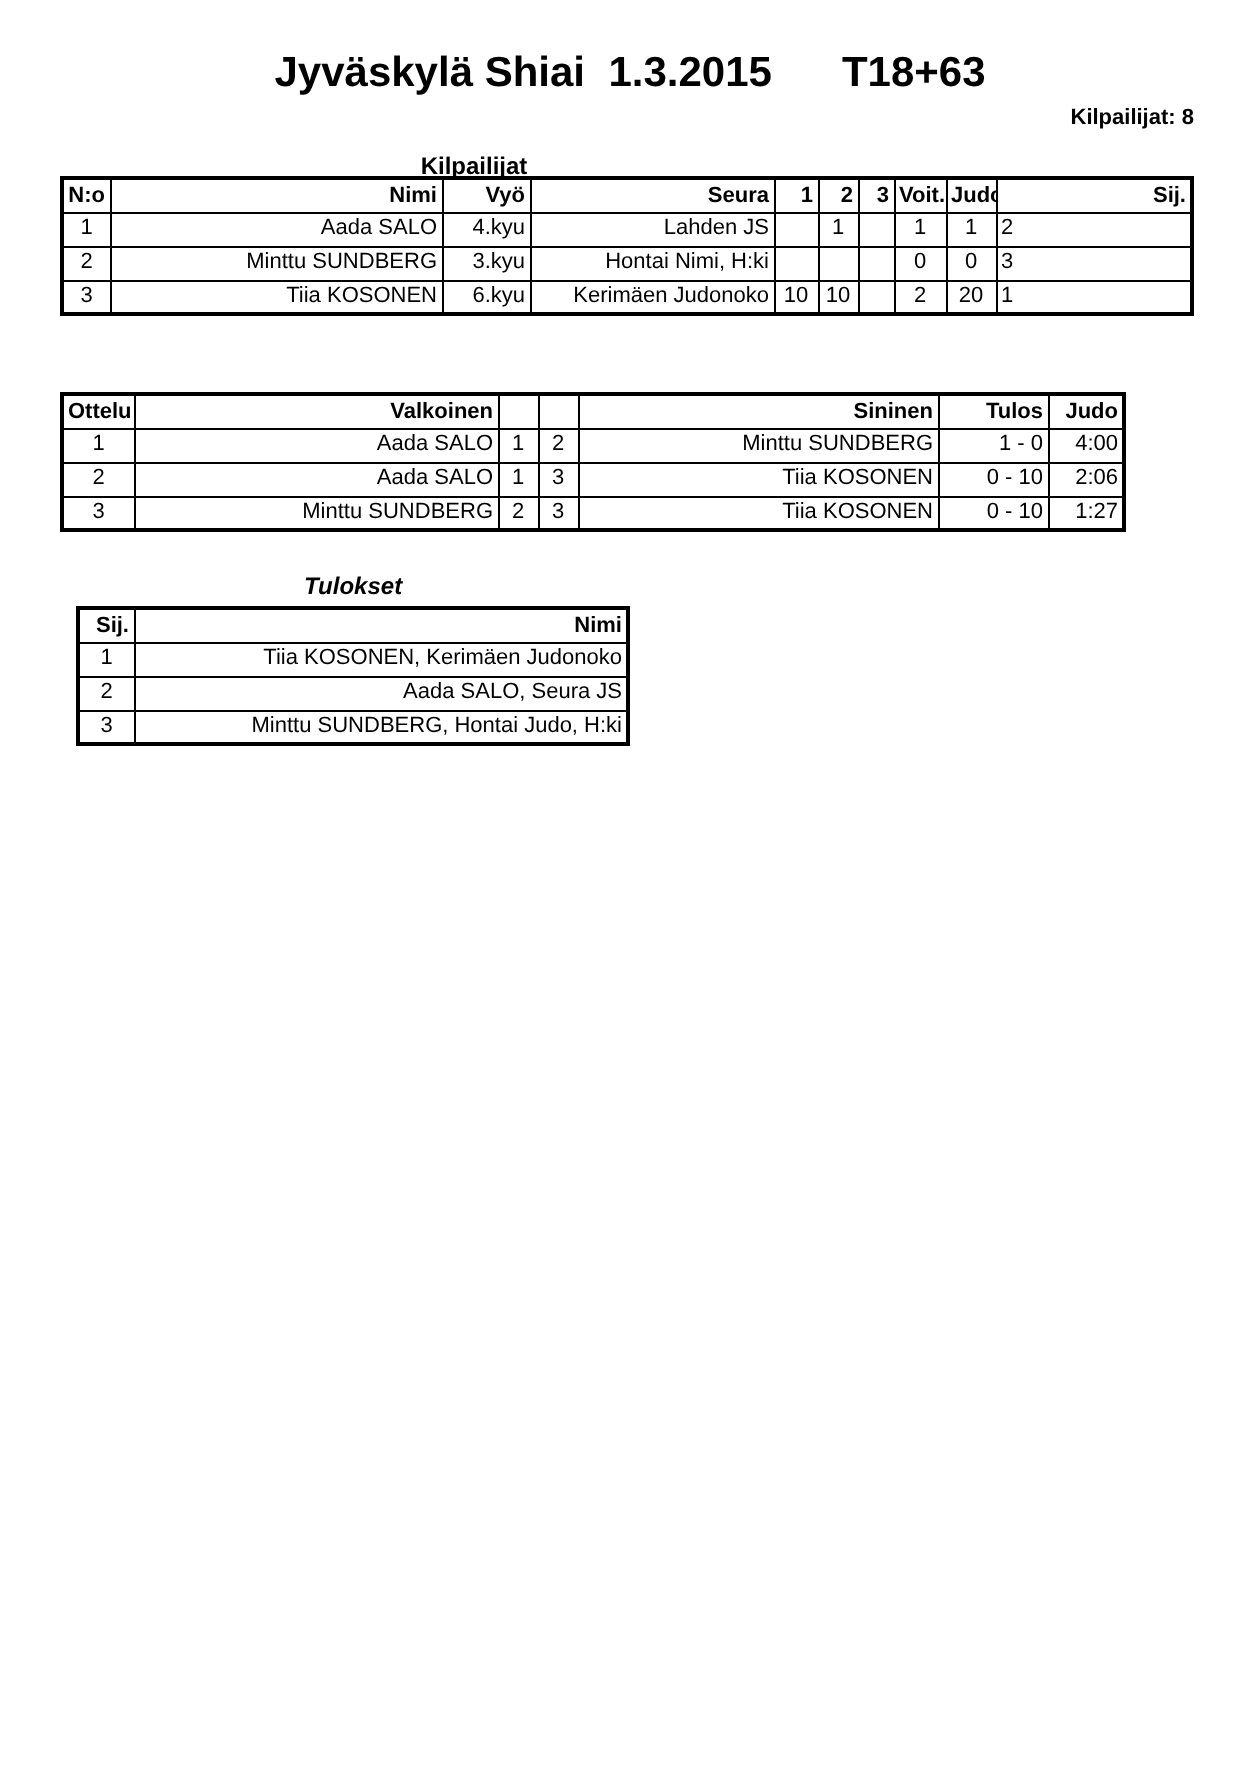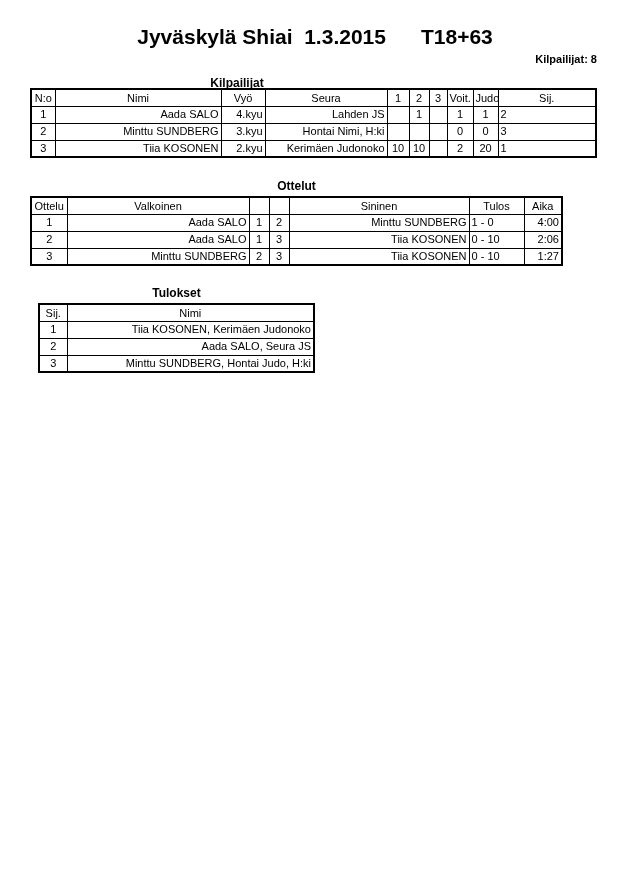--- a/index.html
+++ b/index.html
@@ -31,21 +31,21 @@
     font-weight: bold;
   }
   .heading {
     position: absolute;
     font-size: 12px;
     font-weight: bold;
     text-align: center;
   }
   .h-competitors { top: 56px; left: 30px; width: 414px; margin-top: 20px; }
   .h-matches     { top: 179px; left: 30px; width: 533px; }
-  .h-results     { top: 286px; left: 38px; width: 277px; }
+  .h-results     { top: 286px; left: 38px; width: 277px; font-style: italic; }
 
   table.tbl {
     position: absolute;
     border-collapse: collapse;
     table-layout: fixed;
     background: #ffffff;
     border: 2px solid #000000;
   }
   .t-competitors { top: 88px;  left: 30px; width: 567px; }
   .t-matches     { top: 196px; left: 30px; width: 533px; }
@@ -54,34 +54,34 @@
   .tbl th, .tbl td {
     border: 1px solid #000000;
     height: 17px;
     padding: 0 2px;
     font-size: 11px;
     vertical-align: middle;
     overflow: hidden;
     white-space: nowrap;
     line-height: 1.1;
   }
-  .tbl th { font-weight: normal; text-align: center; }
+  .tbl th { font-weight: bold; text-align: right; }
 
   .al  { text-align: left; }
   .c   { text-align: center; }
   .sm  { font-size: 9px; }
   .sc  { font-size: 10px; }
   .name { padding-left: 4px; text-align: right; }
   .vyo  { font-size: 10px; vertical-align: top; padding-top: 1px; padding-left: 3px; text-align: right; }
   .th-left { text-align: left; padding-left: 3px; }
   .th-sm { font-size: 9.5px; text-align: left; padding-left: 2px; }
   .th-vyo { vertical-align: top; padding-top: 1px; }
   .th-seura { vertical-align: bottom; padding-bottom: 1px; }
   .sij-val { text-align: left; padding-left: 7px; font-size: 10px; }
-  .tulos { text-align: left; padding-right: 13px; font-size: 10.5px; }
+  .tulos { text-align: right; padding-right: 13px; font-size: 10.5px; }
   .aika  { text-align: right; font-size: 10.5px; }
 </style>
 </head>
 <body>
 
 <div class="page">
 
   <div class="title">Jyväskylä Shiai  1.3.2015      T18+63</div>
   <div class="count">Kilpailijat: 8</div>
 
@@ -134,52 +134,51 @@
         <td class="c sc"></td>
         <td class="c sc"></td>
         <td class="c sc"></td>
         <td class="c sc">0</td>
         <td class="c sc">0</td>
         <td class="sij-val">3</td>
       </tr>
       <tr>
         <td class="c sm">3</td>
         <td class="al name">Tiia KOSONEN</td>
-        <td class="vyo">2.kyu</td>
+        <td class="vyo">6.kyu</td>
         <td class="al name">Kerimäen Judonoko</td>
         <td class="c sc">10</td>
         <td class="c sc">10</td>
         <td class="c sc"></td>
         <td class="c sc">2</td>
         <td class="c sc">20</td>
         <td class="sij-val">1</td>
       </tr>
     </tbody>
   </table>
 
-  <div class="heading h-matches">Ottelut</div>
   <table class="tbl t-matches">
     <colgroup>
       <col style="width:36px">
         <col style="width:182px">
         <col style="width:20px">
         <col style="width:20px">
       <col style="width:180px">
         <col style="width:55px">
         <col>
     </colgroup>
     <thead>
       <tr>
         <th class="th-sm">Ottelu</th>
         <th>Valkoinen</th>
         <th></th>
         <th></th>
         <th>Sininen</th>
         <th>Tulos</th>
-        <th>Aika</th>
+        <th>Judo</th>
       </tr>
     </thead>
     <tbody>
       <tr>
         <td class="c sm">1</td>
         <td class="al name">Aada SALO</td>
         <td class="c sc">1</td>
         <td class="c sc">2</td>
         <td class="al name">Minttu SUNDBERG</td>
         <td class="tulos">1 - 0</td>

